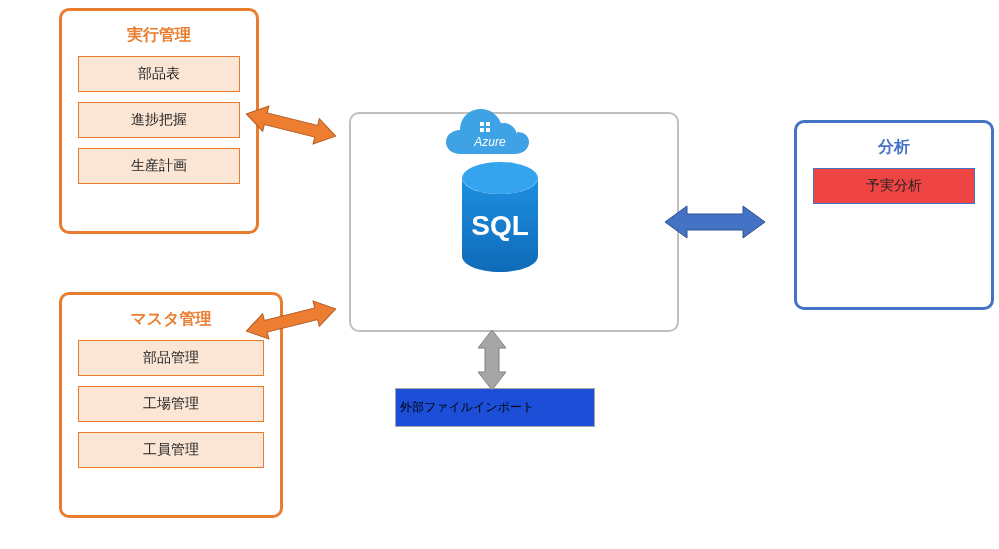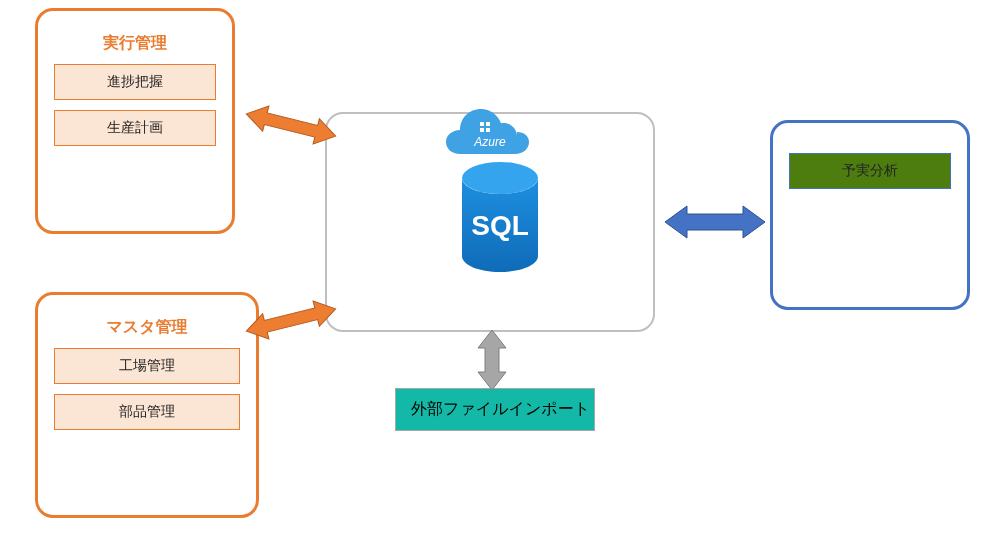--- a/index.html
+++ b/index.html
@@ -6,22 +6,23 @@
   body {
     margin: 0;
     width: 999px;
     height: 549px;
     position: relative;
     font-family: "Meiryo", "Hiragino Kaku Gothic Pro", sans-serif;
     background: #fff;
   }
   .panel {
     position: absolute;
-    border-radius: 18px;
-    padding: 20px 16px 16px 16px;
+    border-radius: 10px;
+    padding: 12px 16px 16px 16px;
+    margin-left: 24px;
   }
   .panel-orange { border: 3px solid #e97c2f; }
   .panel-grey   { border: 2px solid #bfbfbf; }
   .panel-blue   { border: 3px solid #4472c4; }
   .panel-title {
     text-align: center;
     font-size: 16px;
     margin: 2px 0 10px 0;
     font-weight: 600;
   }
@@ -29,48 +30,50 @@
   .panel-blue   .panel-title { color: #4472c4; font-weight: 700; }
   .item {
     display: block;
     text-align: center;
     font-size: 14px;
     padding: 8px 4px;
     margin: 10px 0;
     border: 1px solid;
   }
   .item-orange { background:#fbe5d5; border-color:#e97c2f; color:#222; }
-  .item-blue   { background:#4d7c0f; border-color:#4472c4; color:#222; }
+  .item-blue   { background:#ef4444; border-color:#4472c4; color:#222; }
   .grey-box {
     position: absolute;
-    background:#14b8a6;
+    background:#1d4ed8;
     border:1px solid #a6a6a6;
-    text-align:right;
-    font-size:16px;
+    text-align:left;
+    font-size:12px;
     padding:10px 4px;
   }
   
   .azure-wrap { position:absolute; left:440px; top:100px; width:100px; }
   .sql-wrap   { position:absolute; left:445px; top:160px; width:100px; text-align:right; }
   
   .arrow { position:absolute; }
 </style>
 </head>
 <body>
 
 <div class="panel panel-orange" style="left:35px; top:8px; width:200px; height:226px;">
   <div class="panel-title">実行管理</div>
+  <span class="item item-orange">部品表</span>
   <span class="item item-orange">進捗把握</span>
   <span class="item item-orange">生産計画</span>
 </div>
 
 <div class="panel panel-orange" style="left:35px; top:292px; width:224px; height:226px;">
   <div class="panel-title">マスタ管理</div>
+  <span class="item item-orange">部品管理</span>
   <span class="item item-orange">工場管理</span>
-  <span class="item item-orange">部品管理</span>
+  <span class="item item-orange">工員管理</span>
 </div>
 
 <div class="panel panel-grey" style="left:325px; top:112px; width:330px; height:220px;">
 </div>
 
 <div class="azure-wrap">
   <svg width="100" height="56" viewBox="0 0 100 56">
     <path d="M77 36c0-7-6-13-13-13-1 0-2 0-3 .3C58 15 50 9 41 9 29 9 20 18 20 30c-8 .4-14 5-14 12 0 7 6 12 14 12h55c8 0 14-5 14-12 0-6-5-10-12-10z" fill="#3ea2e5"></path>
     <g fill="#fff">
       <rect x="40" y="22" width="4" height="4"></rect>
@@ -90,20 +93,21 @@
         <stop offset="1" stop-color="#0f6bb8"></stop>
       </linearGradient>
     </defs>
     <ellipse cx="45" cy="18" rx="38" ry="16" fill="#34a4ef"></ellipse>
     <path d="M7 18v78c0 9 17 16 38 16s38-7 38-16V18c0 9-17 16-38 16S7 27 7 18z" fill="url(#dbgrad)"></path>
     <text x="45" y="75" text-anchor="middle" font-size="28" font-weight="700" fill="#fff" font-family="Segoe UI, Arial, sans-serif">SQL</text>
   </svg>
 </div>
 
 <div class="panel panel-blue" style="left:770px; top:120px; width:200px; height:190px;">
+  <div class="panel-title">分析</div>
   <span class="item item-blue">予実分析</span>
 </div>
 
 <div class="grey-box" style="left:395px; top:388px; width:200px;">
   <span>外部ファイルインポート</span>
 </div>
 
 <div class="arrow" style="left:245px; top:100px;">
   <svg width="92" height="50" viewBox="0 0 92 50">
     <g transform="rotate(14 46 25)">

